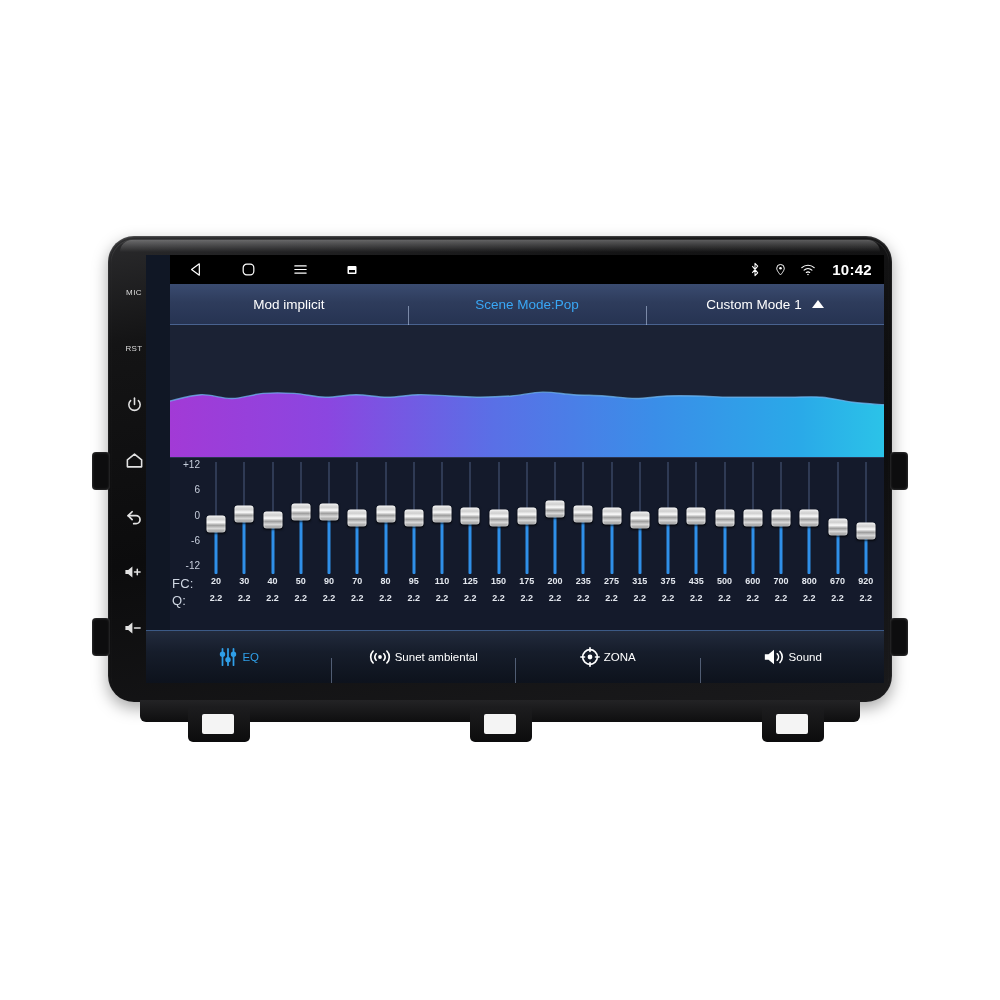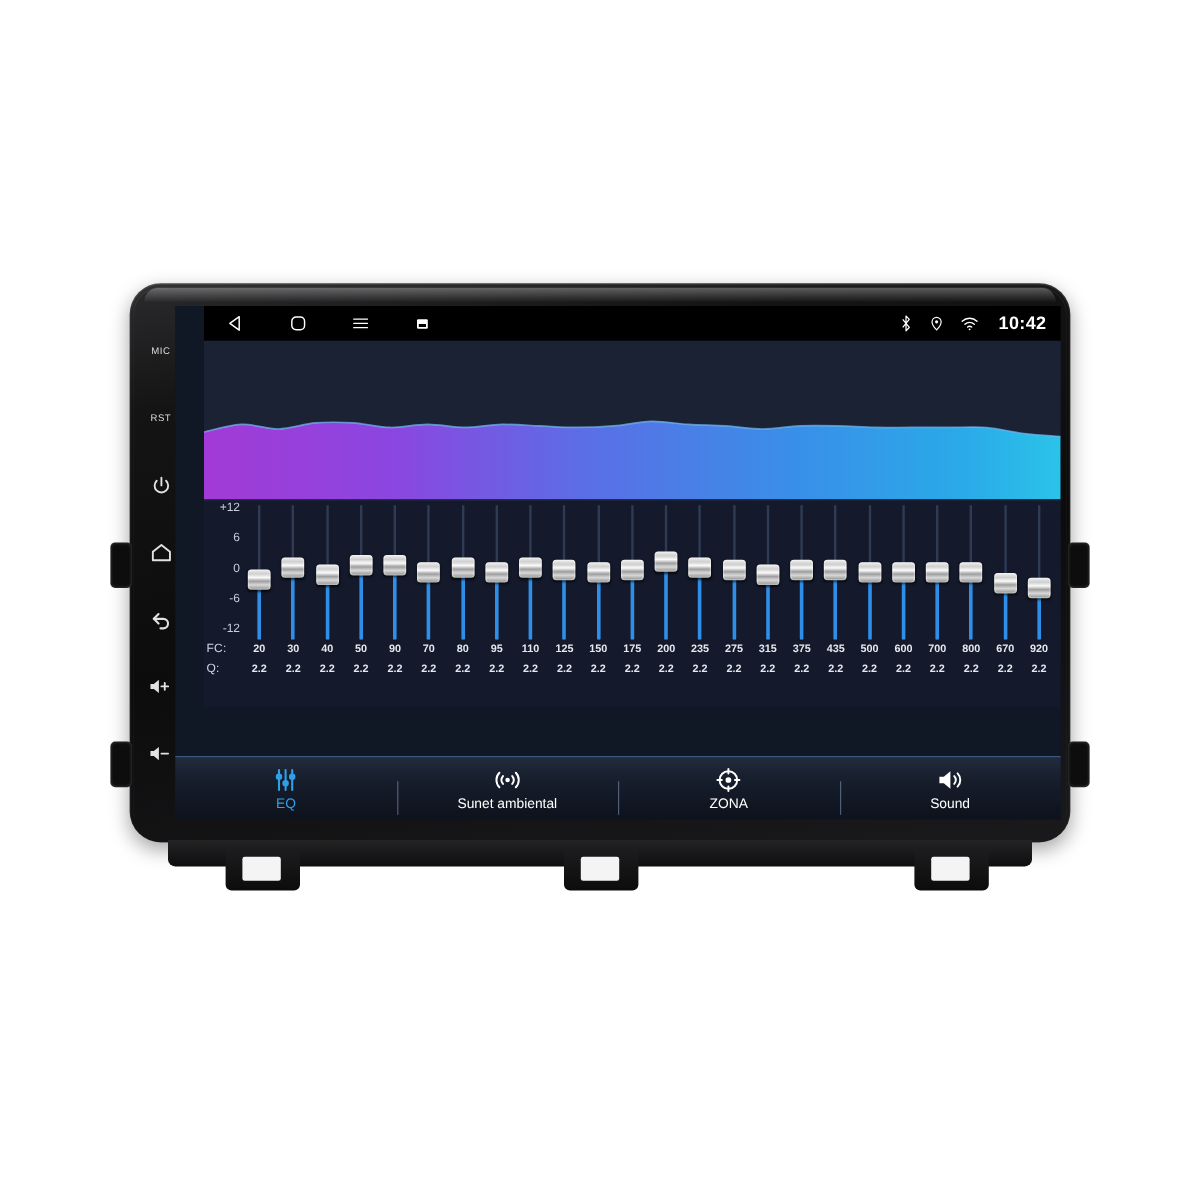--- a/index.html
+++ b/index.html
@@ -143,36 +143,36 @@
     box-shadow:0 1px 2px rgba(0,0,0,.65), inset 0 0 0 1px rgba(255,255,255,.35);
   }
 
   
   .fcq{
     position:absolute; left:0; right:4px; top:116px; height:40px;
     font-size:9px; color:#e4e8ef;
   }
   .fcq .rowlabel{
     position:absolute; left:2px; width:28px; text-align:left;
-    font-size:10px; color:#cfd6e2; letter-spacing:.2px;
+    font-size:13px; color:#cfd6e2; letter-spacing:.2px;
   }
   .fcq .r1{ top:2px; } .fcq .r2{ top:19px; }
   .fcq .vals{ position:absolute; left:32px; right:0; display:flex; }
   .fcq .vals.v1{ top:2px; } .fcq .vals.v2{ top:19px; }
   .fcq .vals span{ flex:1; text-align:center; font-size:9px; font-weight:bold; }
 
   
   .tabbar{
     position:absolute; left:0; right:0; bottom:0; height:53px;
     background:linear-gradient(180deg,#222b3d 0%,#161d2b 40%,#0d121c 100%);
     border-top:1px solid #3c5a86;
     display:flex; align-items:center;
   }
   .tabitem{
-    flex:1; position:relative; display:flex; flex-direction:column;
+    flex:1; position:relative; display:flex; flex-direction:row;
     align-items:center; justify-content:center; gap:3px;
     color:#ffffff; font-size:11.5px;
   }
   .tabitem.active{ color:#2f9fe8; }
   .tabitem + .tabitem::before{
     content:""; position:absolute; left:0; top:12px; height:28px; width:1px;
     background:rgba(160,180,215,.45);
   }
   .tabicon{ height:22px; display:flex; align-items:center; justify-content:center; }
 </style>
@@ -278,20 +278,32 @@
             <path d="M2.5 7.2a14 14 0 0 1 19 0"></path>
             <path d="M6 11a9 9 0 0 1 12 0"></path>
             <path d="M9.4 14.6a4.2 4.2 0 0 1 5.2 0"></path>
             <circle cx="12" cy="17.6" r="1.2" fill="#fff" stroke="none"></circle>
           </svg>
         </div>
         <div class="sb-time">10:42</div>
       </div>
     </div>
 
+    <div class="modebar">
+      <div class="modecell">
+        <span>Mod implicit</span>
+      </div>
+      <div class="modecell scene">
+        <span>Scene Mode:Pop</span>
+      </div>
+      <div class="modecell">
+        <span>Custom Mode 1</span>
+        <span class="caret"></span>
+      </div>
+    </div>
 
     <div class="spectrum">
       <svg viewBox="0 0 738 132" preserveAspectRatio="none">
         <defs>
           <linearGradient id="curveGrad" x1="0" y1="0" x2="1" y2="0">
             <stop offset="0%" stop-color="#a23ad6"></stop>
             <stop offset="22%" stop-color="#8b46e0"></stop>
             <stop offset="45%" stop-color="#5a6fe6"></stop>
             <stop offset="68%" stop-color="#3a8ee8"></stop>
             <stop offset="88%" stop-color="#2aa9e8"></stop>

